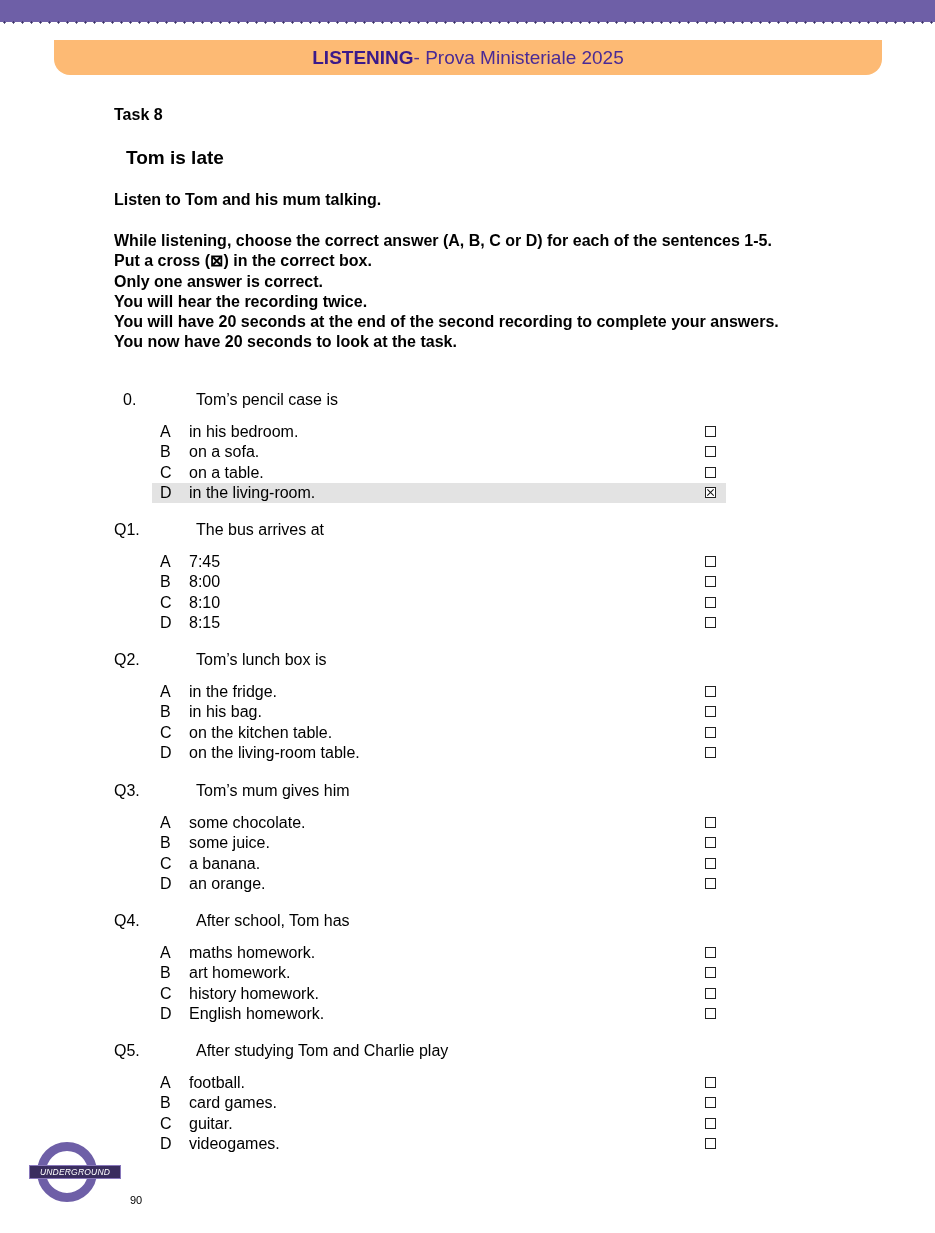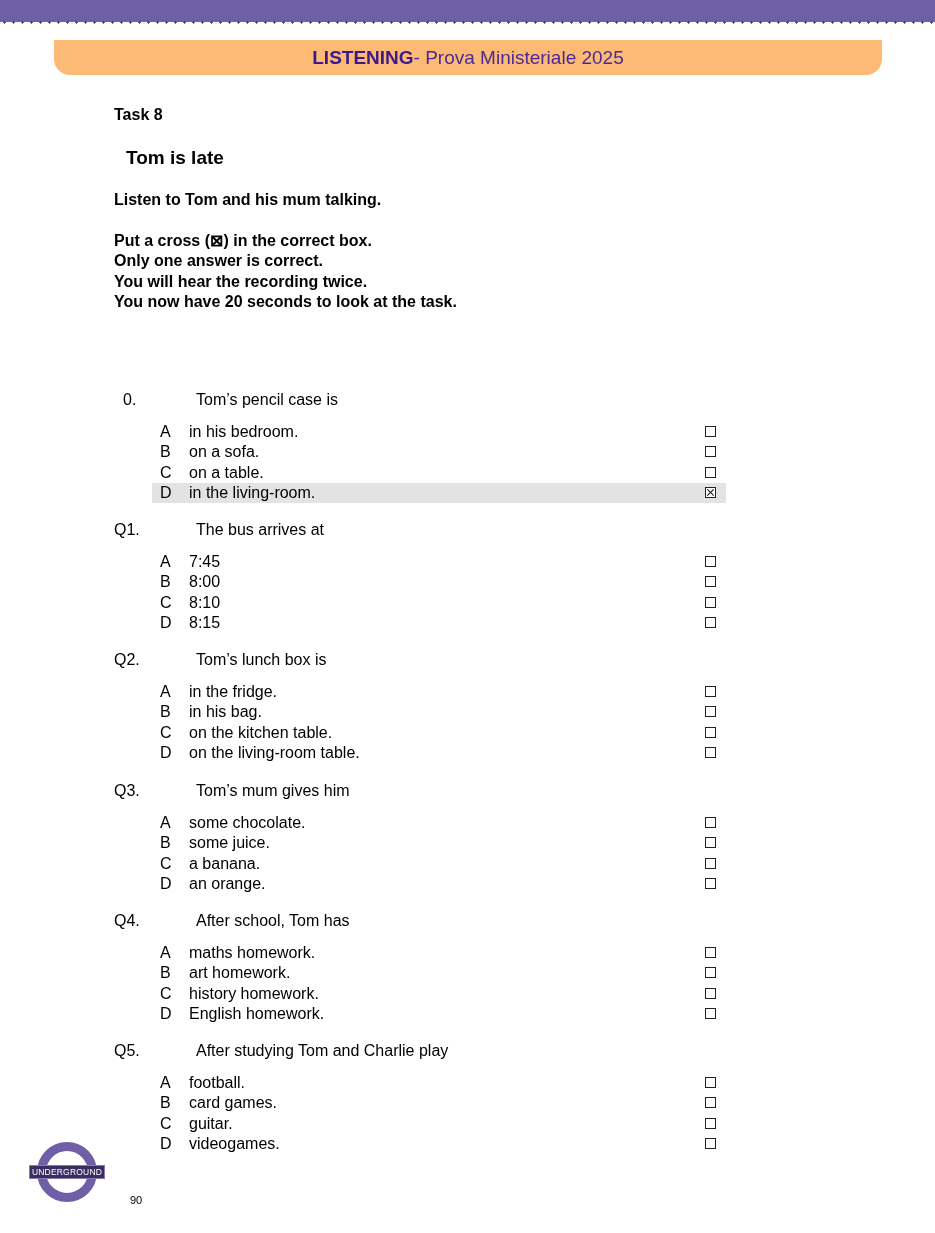--- a/index.html
+++ b/index.html
@@ -164,30 +164,31 @@
       position: absolute;
       left: 8px; top: 0;
       width: 60px; height: 60px;
       border-radius: 50%;
       border: 9px solid #6e5fa7;
       box-sizing: border-box;
     }
     .roundel-bar {
       position: absolute;
       left: 0; top: 23px;
-      width: 76px; height: 14px;
+      width: 92px; height: 14px;
       background: #3a2d5f;
       border: 1px solid #8877bb;
       box-sizing: border-box;
       color: #fff;
       font-size: 8.5px;
       letter-spacing: 0.2px;
       display: flex;
       align-items: center;
       justify-content: center;
+      font-style: italic;
     }
     .page-number {
       position: absolute;
       left: 130px;
       top: 1194px;
       font-size: 11px;
     }
   </style>
 </head>
 <body>
@@ -198,23 +199,25 @@
   <span class="strong">LISTENING</span>
   <span class="rest"> - Prova Ministeriale 2025</span>
 </div>
 
 <div class="content">
   <div class="task-num">Task 8</div>
   <div class="task-title">Tom is late</div>
   <div class="lead">Listen to Tom and his mum talking.</div>
 
   <div class="instructions">
+    <div>While listening, choose the correct answer (A, B, C or D) for each of the sentences 1-5.</div>
     <div>Put a cross (⊠) in the correct box.</div>
     <div>Only one answer is correct.</div>
     <div>You will hear the recording twice.</div>
+    <div>You will have 20 seconds at the end of the second recording to complete your answers.</div>
     <div>You now have 20 seconds to look at the task.</div>
   </div>
 
   <div class="question" style="top:390px;">
     <div class="q-head">
       <span class="q-num example">0.</span>
       <span class="q-text">Tom’s pencil case is</span>
     </div>
     <div class="options">
       <div class="opt">

